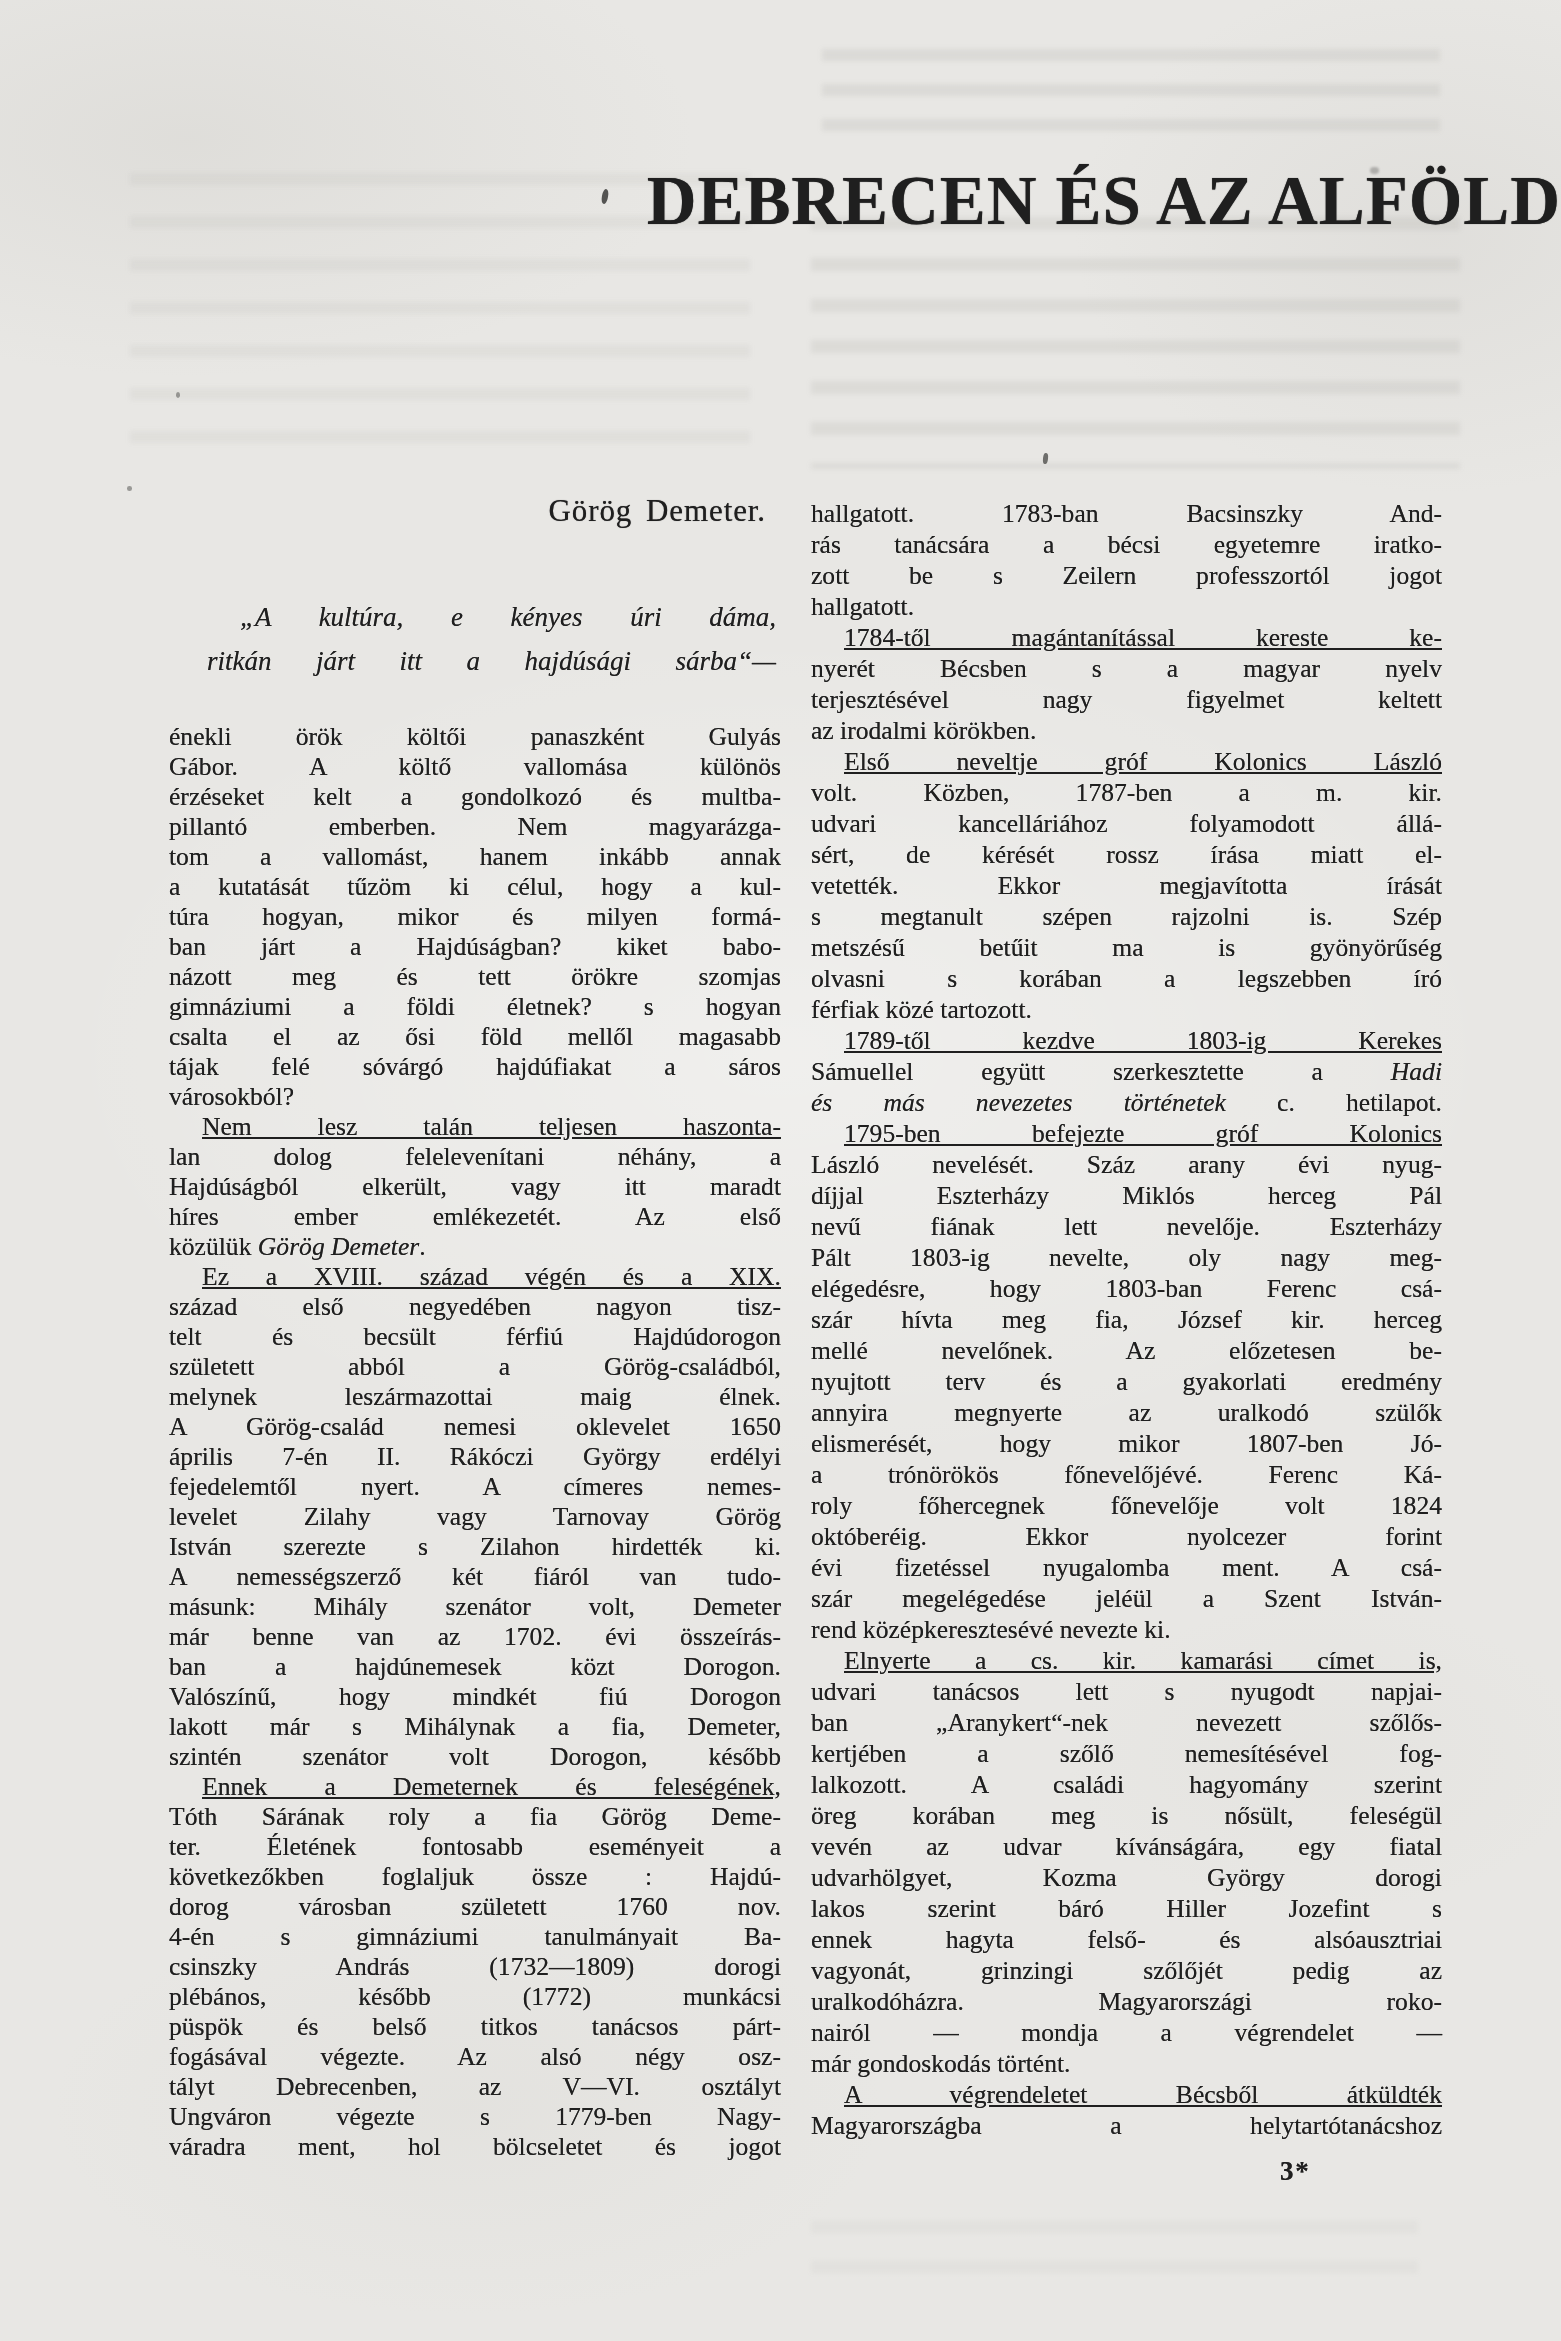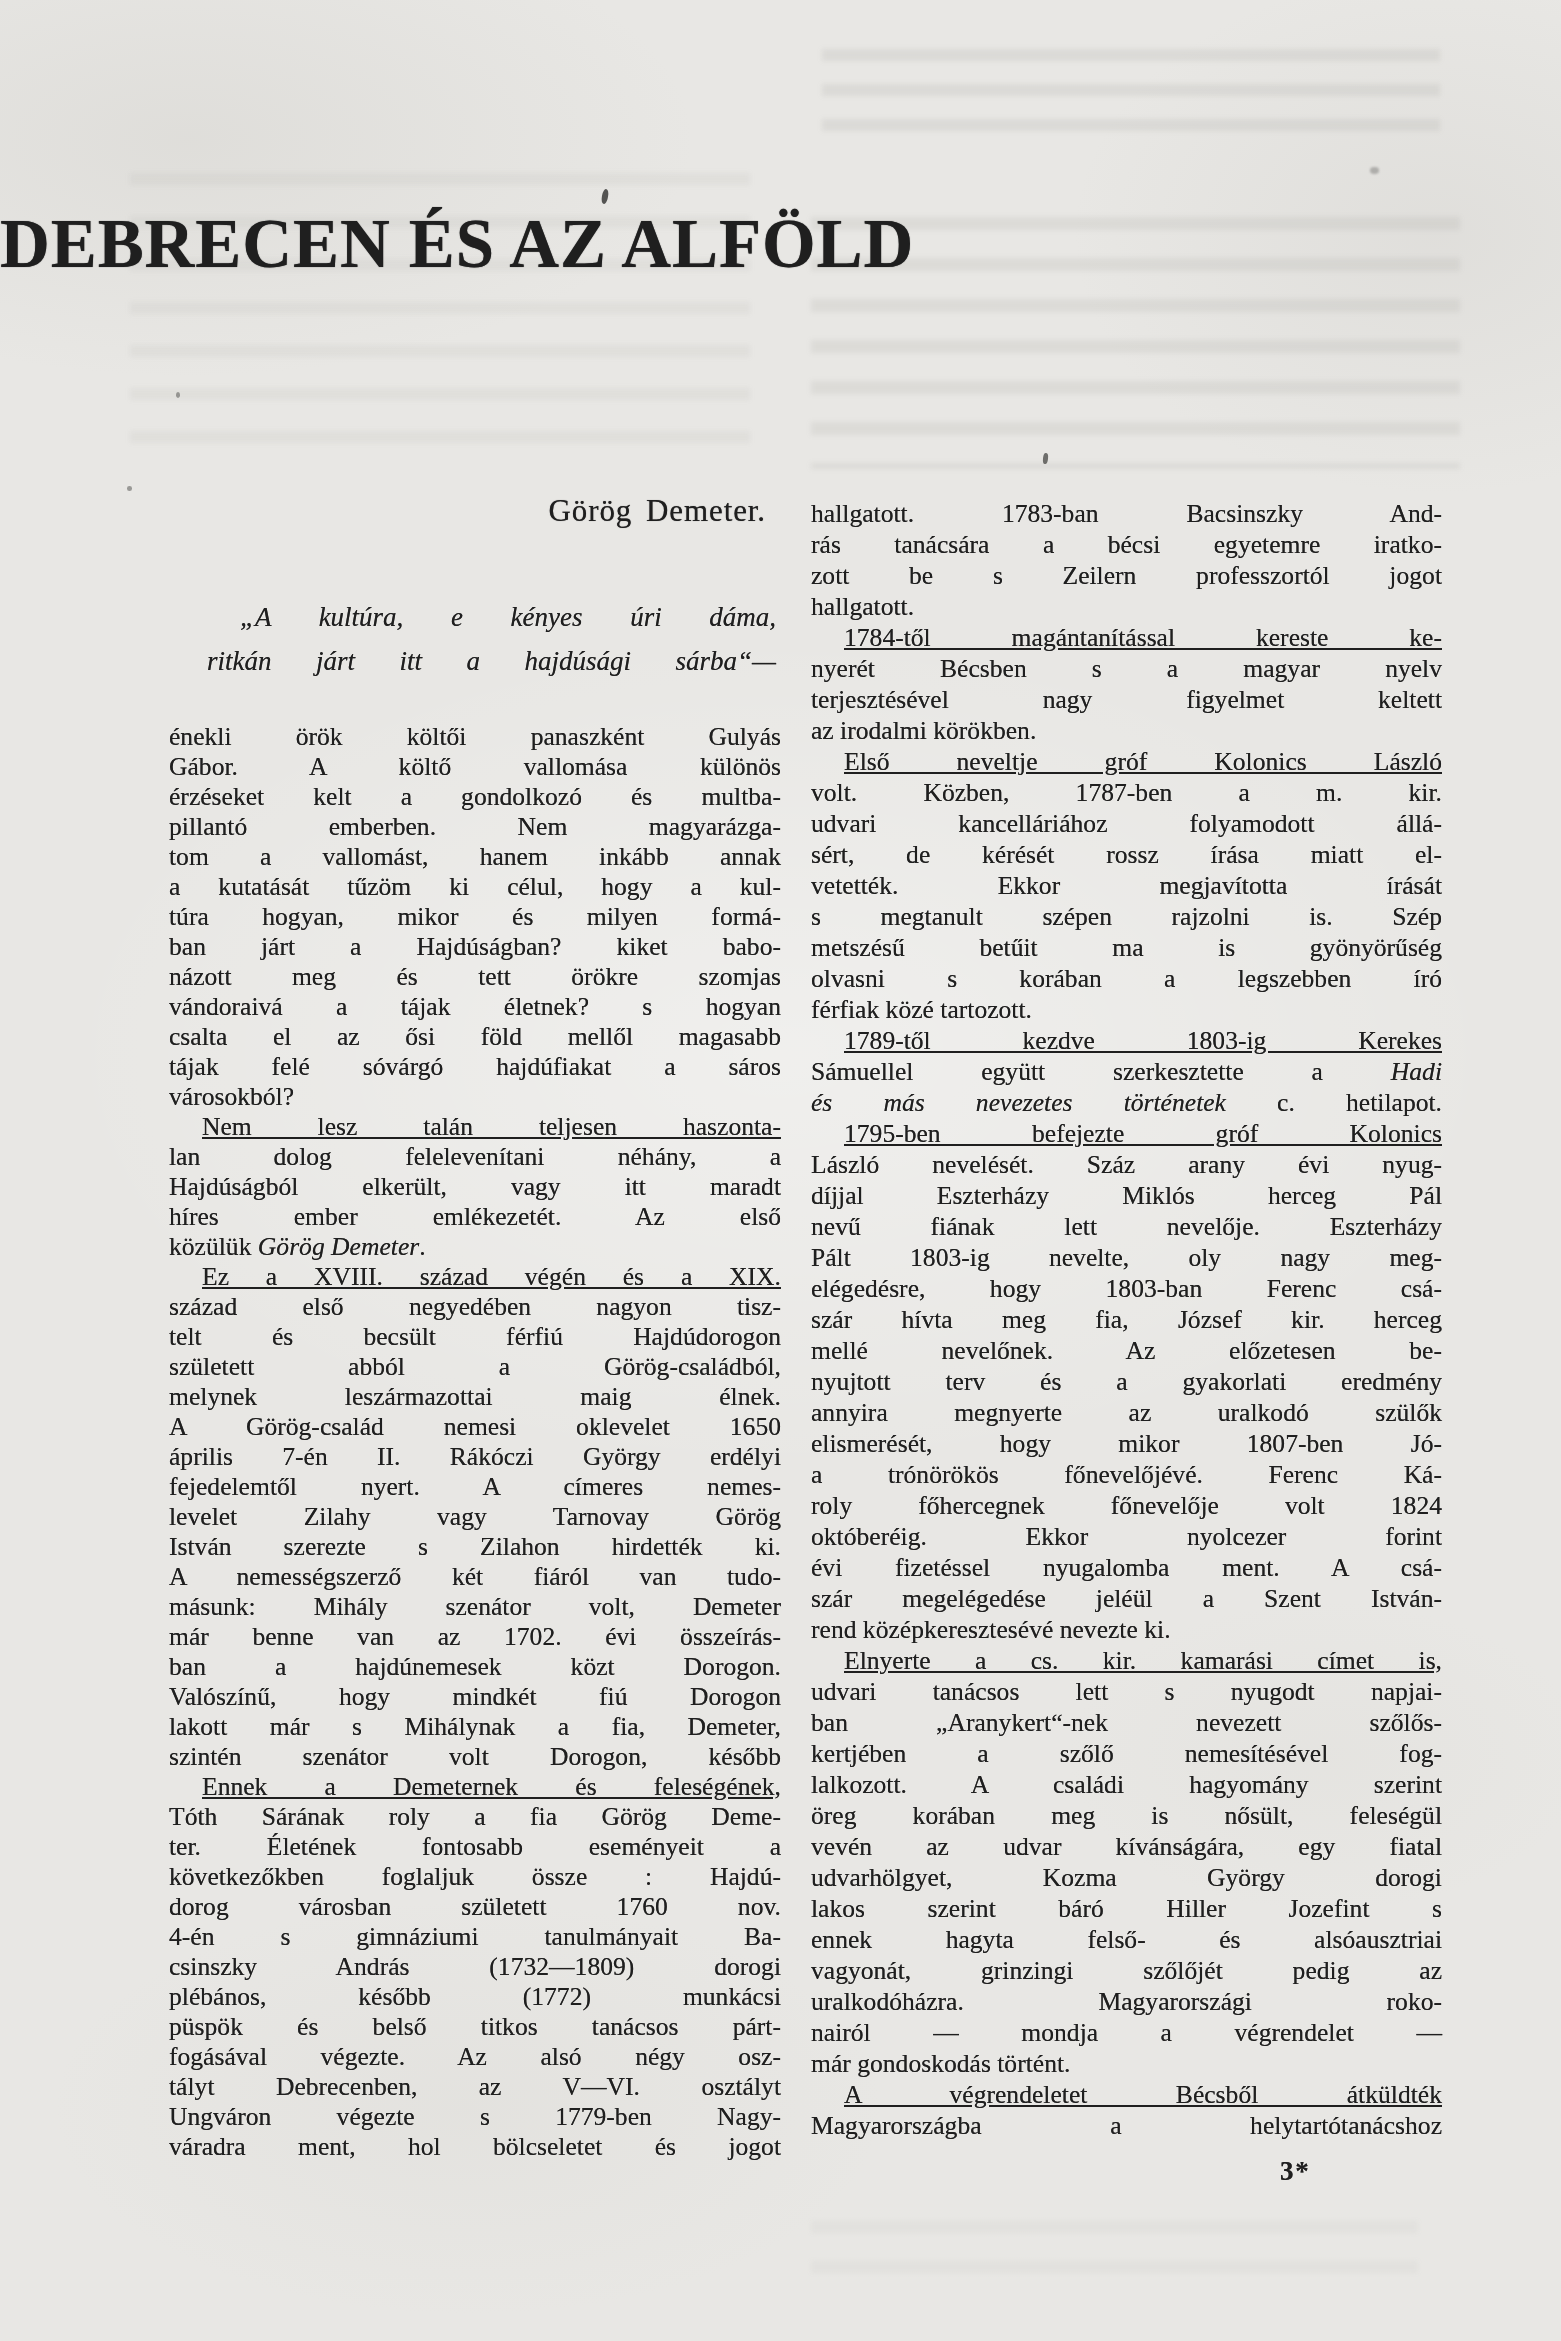--- a/index.html
+++ b/index.html
@@ -13,24 +13,23 @@
       radial-gradient(ellipse 607px 434px at 92% 10%, rgba(185,183,178,0.18), transparent 60%),
       radial-gradient(ellipse 1041px 607px at 50% 45%, rgba(255,255,255,0.35), transparent 70%),
       radial-gradient(ellipse 694px 347px at 30% 90%, rgba(200,198,192,0.15), transparent 60%),
       radial-gradient(ellipse 434px 260px at 85% 75%, rgba(205,203,197,0.12), transparent 60%);
     color:#1f1f1f;
     font-family:"Liberation Serif","DejaVu Serif",serif;
     overflow:hidden;
   }
   .title{
     position:absolute;top:167px;left:0;width:100%;
-    text-align:left;font-size:69px;line-height:69px;font-weight:bold;
+    text-align:right;font-size:69px;line-height:69px;font-weight:bold;
     letter-spacing:0.9px;
     text-shadow:0 0 0.9px rgba(25,25,25,0.8);
-    margin-top:43px;
   }
   .heading{
     position:absolute;top:493px;left:154px;width:612px;
     text-align:right;font-size:31px;font-weight:normal;
     letter-spacing:0.9px;word-spacing:5.2px;
     text-shadow:0 0 0.7px rgba(25,25,25,0.8);
   }
   .quote{
     position:absolute;top:595px;left:164px;width:612px;
     font-style:italic;font-size:27px;line-height:44px;
@@ -97,21 +96,21 @@
   <div class="lines" id="col-left">
       <div class="line">énekli örök költői panaszként Gulyás</div>
       <div class="line">Gábor. A költő vallomása különös</div>
       <div class="line">érzéseket kelt a gondolkozó és multba-</div>
       <div class="line">pillantó emberben. Nem magyarázga-</div>
       <div class="line">tom a vallomást, hanem inkább annak</div>
       <div class="line">a kutatását tűzöm ki célul, hogy a kul-</div>
       <div class="line">túra hogyan, mikor és milyen formá-</div>
       <div class="line">ban járt a Hajdúságban? kiket babo-</div>
       <div class="line">názott meg és tett örökre szomjas</div>
-      <div class="line">vándoraivá a tájak életnek? s hogyan</div>
+      <div class="line">gimnáziumi a földi életnek? s hogyan</div>
       <div class="line">csalta el az ősi föld mellől magasabb</div>
       <div class="line">tájak felé sóvárgó hajdúfiakat a sáros</div>
       <div class="line end">városokból?</div>
       <div class="line indent">Nem lesz talán teljesen haszonta-</div>
       <div class="line">lan dolog felelevenítani néhány, a</div>
       <div class="line">Hajdúságból elkerült, vagy itt maradt</div>
       <div class="line">híres ember emlékezetét. Az első</div>
       <div class="line end">közülük <i>Görög Demeter</i>.</div>
       <div class="line indent">Ez a XVIII. század végén és a XIX.</div>
       <div class="line">század első negyedében nagyon tisz-</div>

